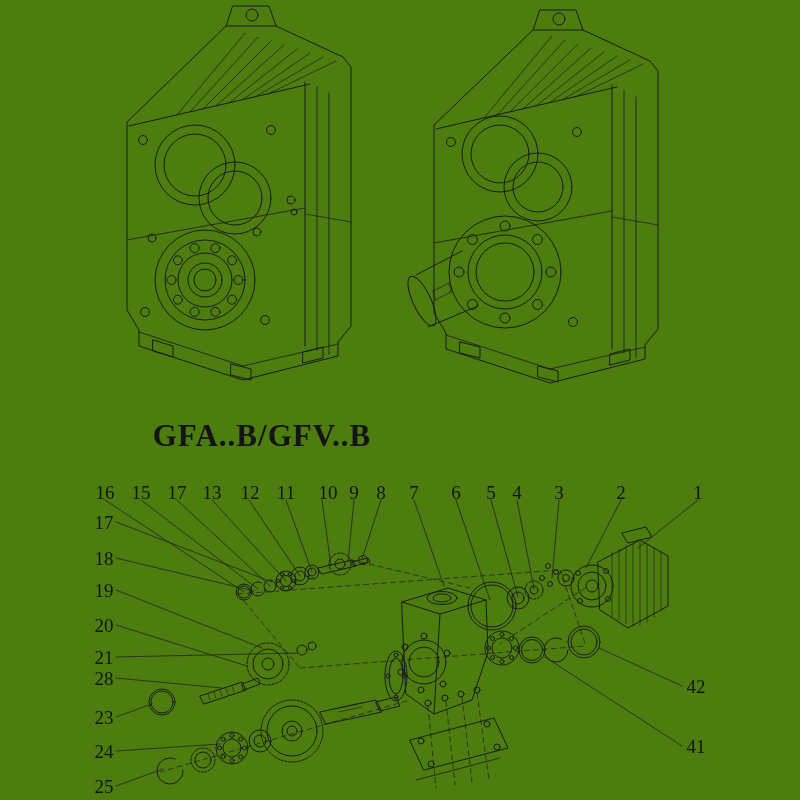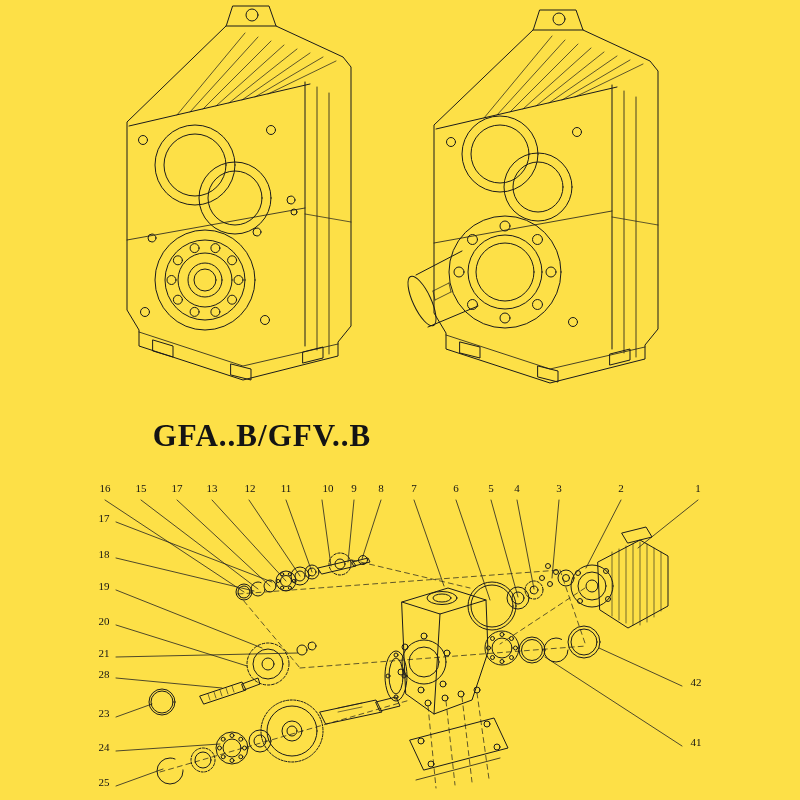--- a/index.html
+++ b/index.html
@@ -1,29 +1,29 @@
 <!DOCTYPE html>
 <html><head>
 <meta charset="utf-8">
 <style>
   html,body{margin:0;padding:0;background:#ffffff;}
   .page{
-    position:relative;width:800px;height:800px;background:#fde047;
+    position:relative;width:800px;height:800px;background:#4d7c0f;
     overflow:hidden;font-family:"Liberation Serif",serif;text-decoration:underline;
   }
   .art{position:absolute;left:0;top:0;}
   .caption{
     position:absolute;font-family:"Liberation Serif",serif;font-weight:bold;
     font-size:31px;color:#141414;letter-spacing:1px;text-align:center;
   }
   .caption.left-cap{left:130px;top:418px;width:264px;}
   .caption.right-cap{left:480px;top:418px;width:126px;}
   .callout{
     position:absolute;transform:translateX(-50%);
-    font-family:"Liberation Serif",serif;font-size:11px;color:#141414;
+    font-family:"Liberation Serif",serif;font-size:19px;color:#141414;
     line-height:1;
   }
 </style>
 </head>
 <body>
 
 <div class="page">
 
   <svg class="art" width="800" height="800" viewBox="0 0 800 800" fill="none" stroke="#1b1b1b" stroke-width="1" stroke-linejoin="round" stroke-linecap="round">
 

